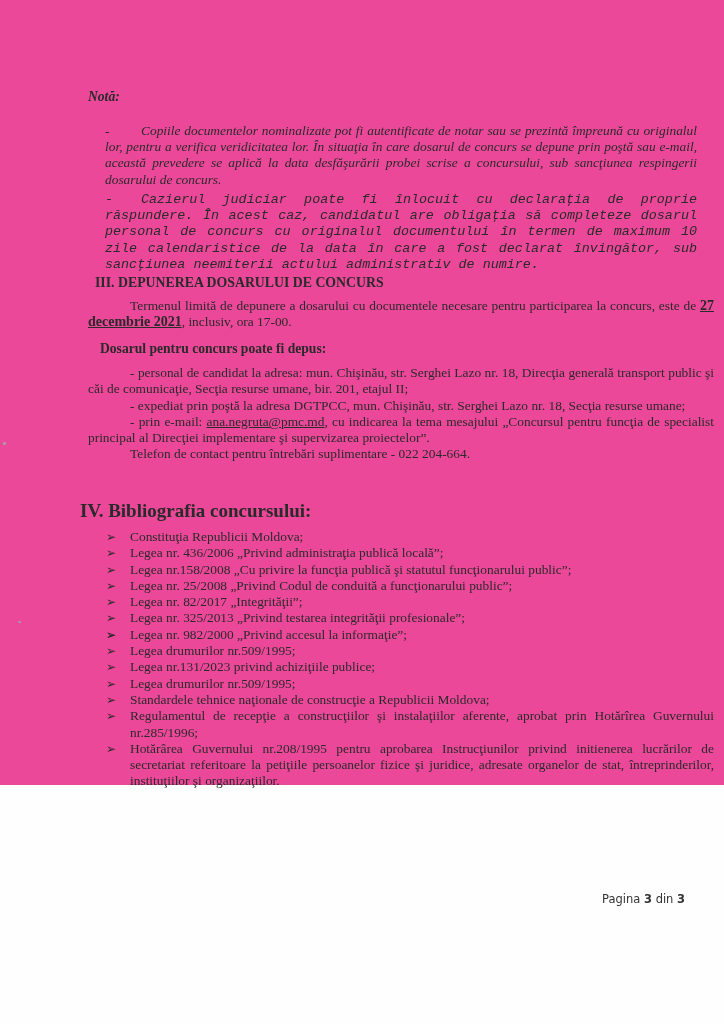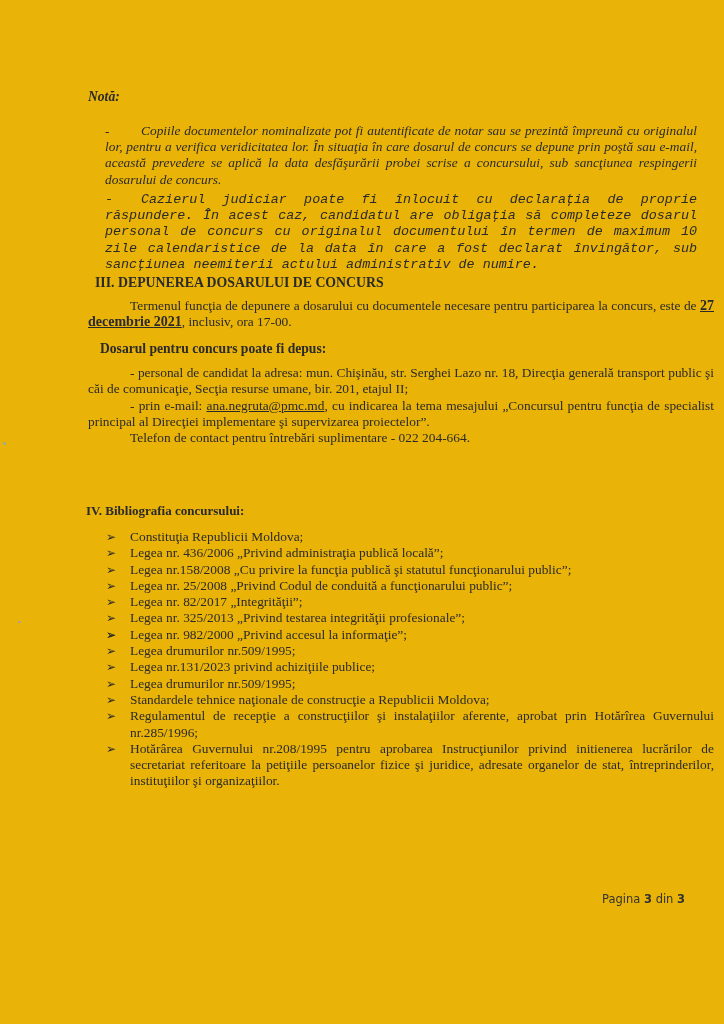--- a/index.html
+++ b/index.html
@@ -11,22 +11,22 @@
       height: 1024px;
       background: #fefefe;
       position: relative;
       overflow: hidden;
       font-family: "Liberation Serif", serif;
       color: #2a2a2a;
     }
     .page {
       position: absolute;
       left: 0; top: 0;
-      width: 724px; height: 1024px;
-      background: #eab308;
+      width: 724px; height: 785px;
+      background: #ec4899;
     }
     .line {
       position: absolute;
       font-size: 13.4px;
       line-height: 16px;
       white-space: nowrap;
     }
     .italic { font-style: italic; }
     .bold { font-weight: bold; }
     .note-block {
@@ -122,32 +122,33 @@
     <p><span class="dash">-</span><span>Copiile documentelor nominalizate pot fi autentificate de notar sau se prezintă împreună cu originalul lor, pentru a verifica veridicitatea lor. În situaţia în care dosarul de concurs se depune prin poştă sau e-mail, această prevedere se aplică la data desfăşurării probei scrise a concursului, sub sancţiunea respingerii dosarului de concurs.</span></p>
   </div>
 
   <div class="note-block" style="top:175px;font-family:Liberation Mono, monospace;">
     <p><span class="dash">-</span><span>Cazierul judiciar poate fi înlocuit cu declaraţia de proprie răspundere. În acest caz, candidatul are obligaţia să completeze dosarul personal de concurs cu originalul documentului în termen de maximum 10 zile calendaristice de la data în care a fost declarat învingător, sub sancţiunea neemiterii actului administrativ de numire.</span></p>
   </div>
 
   <div class="heading" style="left:95px;top:275px;">III. DEPUNEREA DOSARULUI DE CONCURS</div>
 
   <div class="para" style="top:298px;">
-    <p class="indent"><span>Termenul funcţia de depunere a dosarului cu documentele necesare pentru participarea la concurs,  este de </span><span class="underline-bold">27 decembrie  2021</span><span>, inclusiv, ora 17-00.</span></p>
+    <p class="indent"><span>Termenul limită de depunere a dosarului cu documentele necesare pentru participarea la concurs,  este de </span><span class="underline-bold">27 decembrie  2021</span><span>, inclusiv, ora 17-00.</span></p>
   </div>
 
   <div class="heading" style="left:100px;top:341px;font-size:13.6px;">Dosarul pentru concurs poate fi depus:</div>
 
   <div class="para" style="top:365px;">
     <p class="indent">- personal de candidat la adresa: mun. Chişinău, str. Serghei Lazo nr. 18, Direcţia generală transport public şi căi de comunicaţie, Secţia resurse umane, bir. 201, etajul II;</p>
+    <p class="indent"> - expediat prin poştă la adresa DGTPCC, mun. Chişinău, str. Serghei Lazo nr. 18, Secţia resurse umane;</p>
     <p class="indent"><span>- prin e-mail: </span><a class="email-link">ana.negruta@pmc.md</a><span>, cu indicarea la tema mesajului „Concursul pentru funcţia de specialist principal al Direcţiei implementare şi supervizarea proiectelor”.</span></p>
     <p class="indent">Telefon de contact pentru întrebări suplimentare - 022 204-664.</p>
   </div>
 
-  <div class="heading" style="left:86px;top:503px;font-size:13px;">IV. Bibliografia concursului:</div>
+  <div class="heading" style="left:80px;top:503px;font-size:19px;">IV. Bibliografia concursului:</div>
 
   <ul class="biblio" style="top:529px;" id="biblio-list">
       <li><span class="arrow">➢</span><span>Constituţia Republicii Moldova;</span></li>
       <li><span class="arrow">➢</span><span>Legea nr. 436/2006 „Privind administraţia publică locală”;</span></li>
       <li><span class="arrow">➢</span><span>Legea nr.158/2008 „Cu privire la funcţia publică şi statutul funcţionarului public”;</span></li>
       <li><span class="arrow">➢</span><span>Legea nr. 25/2008 „Privind Codul de conduită a funcţionarului public”;</span></li>
       <li><span class="arrow">➢</span><span>Legea nr. 82/2017 „Integrităţii”;</span></li>
       <li><span class="arrow">➢</span><span>Legea nr. 325/2013 „Privind testarea integrităţii profesionale”;</span></li>
       <li><span class="arrow">➢</span></li>
       <li><span class="arrow">➢</span><span>Legea nr. 982/2000 „Privind accesul la informaţie”;</span></li>

